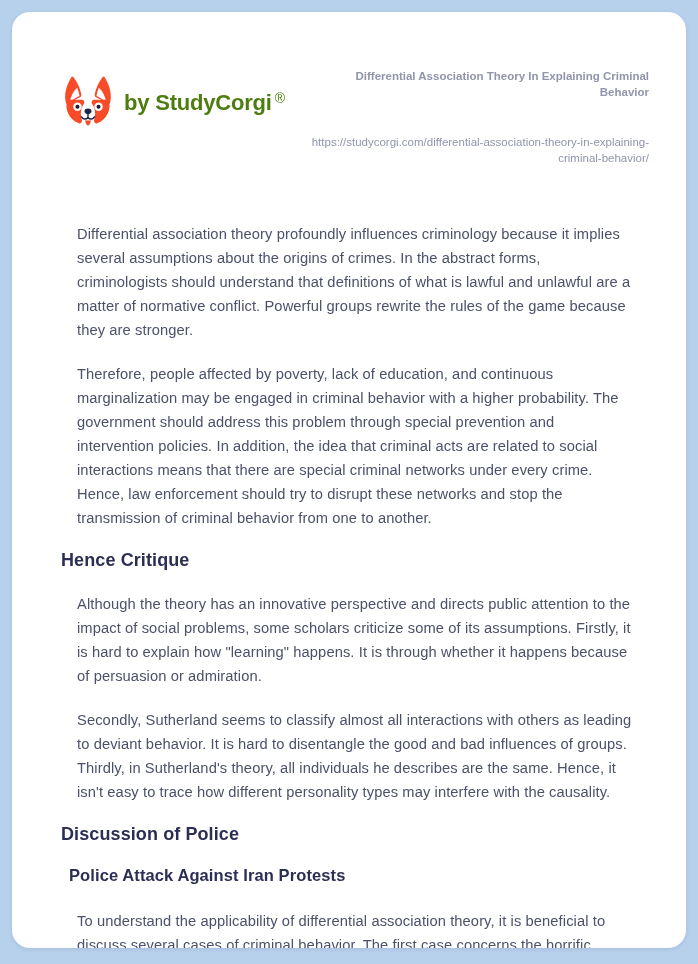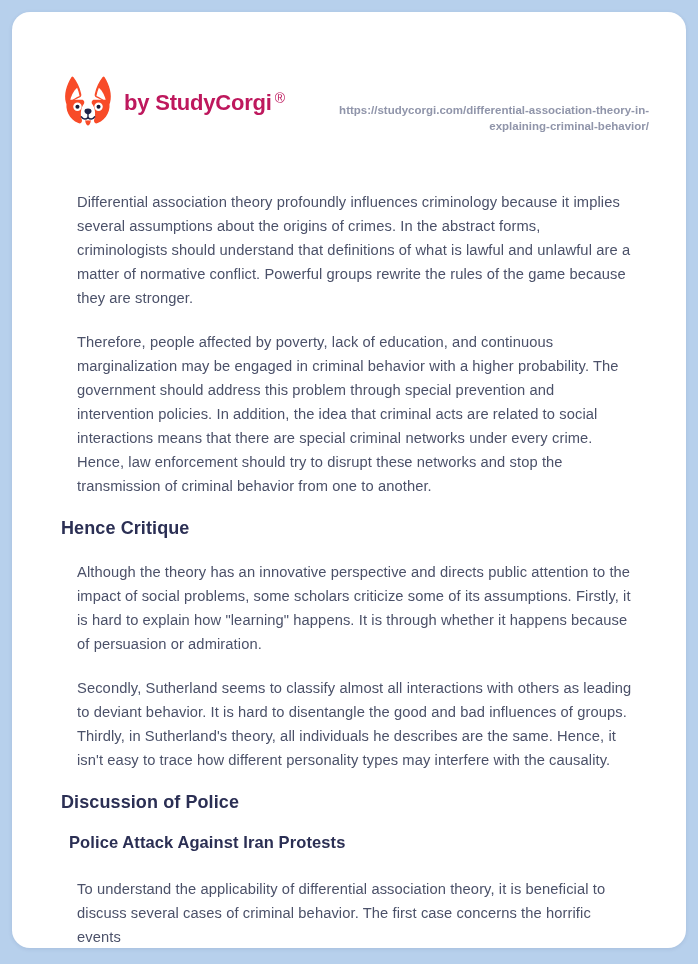--- a/index.html
+++ b/index.html
@@ -30,40 +30,40 @@
   .brand {
     display: flex;
     align-items: center;
     gap: 9px;
     margin-top: 7px;
   }
   .brand svg { width: 54px; height: 56px; display: block; }
   .brand-text {
     font-size: 22px;
     font-weight: 700;
-    color: #be185d;
+    color: #4d7c0f;
     letter-spacing: -0.2px;
     white-space: nowrap;
   }
   .reg-mark {
     font-size: 14px;
     font-weight: 400;
     position: relative;
     top: -7px;
     margin-left: 3px;
   }
   .doc-meta {
     width: 345px;
     text-align: right;
     color: #9095aa;
     font-size: 11.5px;
     line-height: 1.4;
   }
   .doc-title { font-weight: 700; margin-bottom: 4px; }
-  .doc-url { font-weight: 700; margin-top: 34px; }
+  .doc-url { font-weight: 400; margin-top: 34px; }
   h2 {
     font-size: 18px;
     line-height: 1.2;
     font-weight: 700;
     color: #2b2f54;
     margin: 20px 0;
     letter-spacing: 0.1px;
   }
   h3 {
     font-size: 16.5px;
@@ -112,20 +112,21 @@
         <path stroke="#1F2348" stroke-width="1.6" stroke-linecap="round" fill="none" d="M32 45.2 L32 49.2"></path>
 
         <path stroke="#1F2348" stroke-width="1.8" stroke-linecap="round" fill="none" d="M24.2 48.4 C26.2 51.7 29.8 51.9 32 49.2 C34.2 51.9 37.8 51.7 39.8 48.4"></path>
 
         <path fill="#F84B28" d="M28.6 52.2 C28.8 56.6 31 58.8 32 58.8 C33 58.8 35.2 56.6 35.4 52.2 C34.2 53 33 53 32 52.4 C31 53 29.8 53 28.6 52.2 Z"></path>
       </svg>
       <div class="brand-text"><span>by StudyCorgi</span><span class="reg-mark">®</span></div>
     </div>
 
     <div class="doc-meta">
+      <div class="doc-title">Differential Association Theory In Explaining Criminal Behavior</div>
       <div class="doc-url">https://studycorgi.com/differential-association-theory-in-explaining-criminal-behavior/</div>
     </div>
   </header>
 
   <main>
     <p>Differential association theory profoundly influences criminology because it implies several assumptions about the origins of crimes. In the abstract forms, criminologists should understand that definitions of what is lawful and unlawful are a matter of normative conflict. Powerful groups rewrite the rules of the game because they are stronger.</p>
     <p>Therefore, people affected by poverty, lack of education, and continuous marginalization may be engaged in criminal behavior with a higher probability. The government should address this problem through special prevention and intervention policies. In addition, the idea that criminal acts are related to social interactions means that there are special criminal networks under every crime. Hence, law enforcement should try to disrupt these networks and stop the transmission of criminal behavior from one to another.</p>
 
     <h2>Hence Critique</h2>
     <p>Although the theory has an innovative perspective and directs public attention to the impact of social problems, some scholars criticize some of its assumptions. Firstly, it is hard to explain how "learning" happens. It is through whether it happens because of persuasion or admiration.</p>

